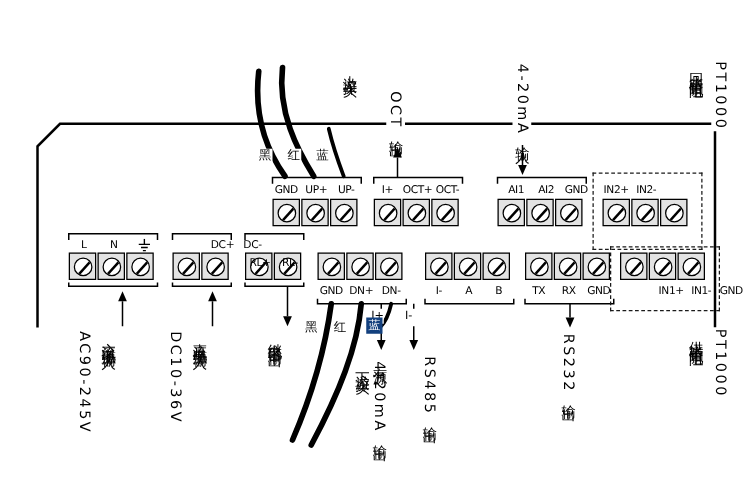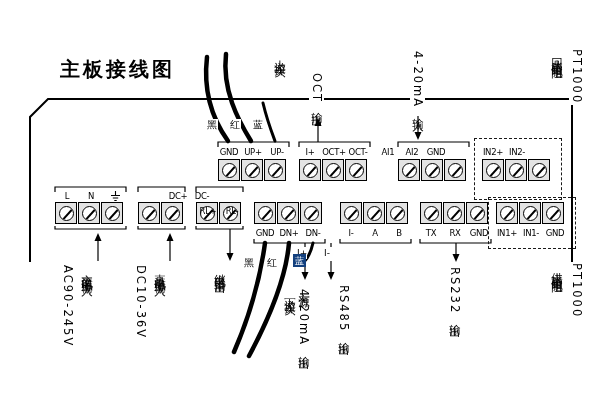--- a/index.html
+++ b/index.html
@@ -72,21 +72,20 @@
     <path d="M170,233 l-3.5,8 l7,0 z" fill="#000"></path>
     <path d="M230,261 l-3.5,-8 l7,0 z" fill="#000"></path>
     <path d="M305,280 l-3.5,-8 l7,0 z" fill="#000"></path>
     <path d="M331,280 l-3.5,-8 l7,0 z" fill="#000"></path>
     <path d="M456,262 l-3.5,-8 l7,0 z" fill="#000"></path>
   </svg>
 
   <div class="dash" style="left:474px;top:138px;width:86px;height:60px;"></div>
   <div class="dash" style="left:488px;top:197px;width:86px;height:50px;"></div>
 
-  <div class="title">主板接线图</div>
 
   <div class="tgroup" style="left:218px;top:159px;">
       <div class="term">
         <div class="screw"></div>
       </div>
       <div class="term">
         <div class="screw"></div>
       </div>
       <div class="term">
         <div class="screw"></div>
@@ -201,21 +200,21 @@
   <div class="lrow" style="left:217px;top:147px;">
     <span class="lcell">GND</span>
     <span class="lcell">UP+</span>
     <span class="lcell">UP-</span>
   </div>
   <div class="lrow" style="left:298px;top:147px;">
     <span class="lcell">I+</span>
     <span class="lcell">OCT+</span>
     <span class="lcell">OCT-</span>
   </div>
-  <div class="lrow" style="left:376px;top:147px;">
+  <div class="lrow" style="left:401px;top:147px;">
     <span class="lcell">AI1</span>
     <span class="lcell">AI2</span>
     <span class="lcell">GND</span>
   </div>
   <div class="lrow" style="left:481px;top:147px;">
     <span class="lcell">IN2+</span>
     <span class="lcell">IN2-</span>
     <span class="lcell"></span>
   </div>
 
@@ -245,21 +244,21 @@
   <div class="lrow" style="left:339px;top:228px;">
     <span class="lcell">I-</span>
     <span class="lcell">A</span>
     <span class="lcell">B</span>
   </div>
   <div class="lrow" style="left:419px;top:228px;">
     <span class="lcell">TX</span>
     <span class="lcell">RX</span>
     <span class="lcell">GND</span>
   </div>
-  <div class="lrow" style="left:495px;top:228px;">
+  <div class="lrow" style="left:525px;top:228px;">
     <span class="lcell">IN1+</span>
     <span class="lcell">IN1-</span>
     <span class="lcell">GND</span>
   </div>
 
   <span class="sublbl" style="left:297px;top:248px;">I+</span>
   <span class="sublbl" style="left:324px;top:248px;">I-</span>
 
   <span class="wlbl" style="left:206px;top:119px;">黑</span>
   <span class="wlbl" style="left:229px;top:119px;">红</span>

